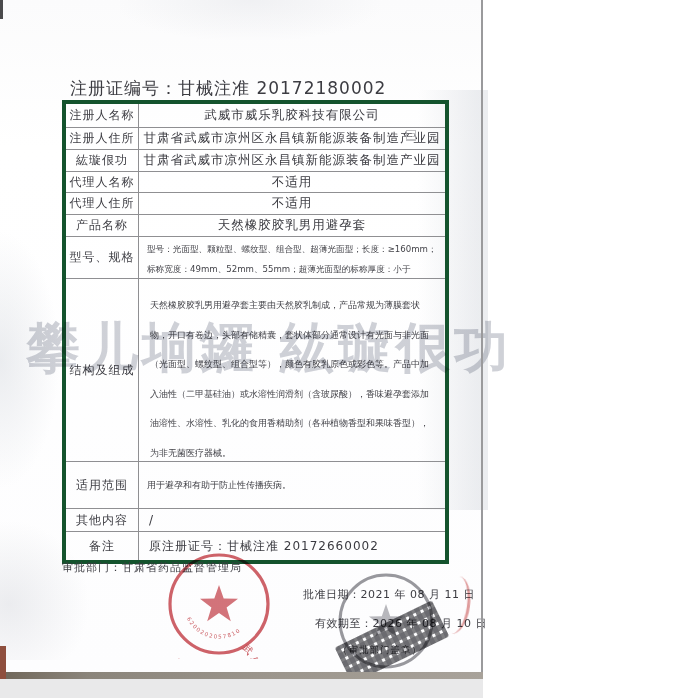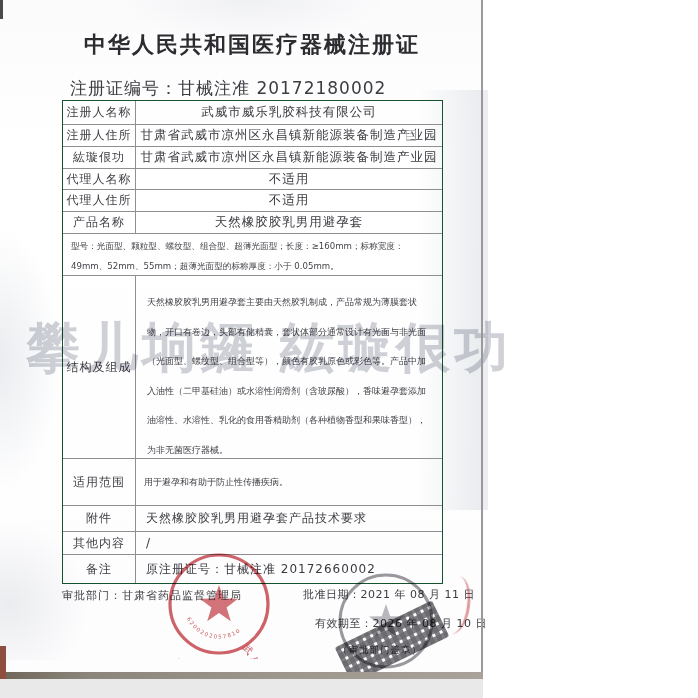--- a/index.html
+++ b/index.html
@@ -19,40 +19,40 @@
       background:radial-gradient(ellipse at 50% 0%,rgba(214,216,222,.3),rgba(214,216,222,0) 75%);}
 
   
   #title{position:absolute;left:0;top:30px;width:504px;text-align:center;
          font-size:22px;font-weight:bold;letter-spacing:2px;color:#2b2b30;z-index:2;}
   #regline{position:absolute;left:70px;top:77px;font-size:17px;letter-spacing:1px;
            color:#3c3c42;z-index:2;}
 
   
   #cert-table{position:absolute;left:62px;top:100px;width:379px;
-              border:1px solid #14532d;z-index:2;color:#3a3a40;}
+              border:4px solid #14532d;z-index:2;color:#3a3a40;}
   .trow{display:flex;border-bottom:1px solid #8f8f92;box-sizing:border-box;}
   .trow:last-child{border-bottom:none;}
   .lbl{width:72px;flex:none;border-right:1px solid #8f8f92;display:flex;
        align-items:center;justify-content:center;font-size:12px;letter-spacing:1px;
        color:#3f3f45;text-align:center;}
   .val{flex:1;min-width:0;}
   .vc{display:flex;align-items:center;justify-content:center;
       font-size:12.5px;letter-spacing:1px;}
   .r1{height:24px}.r2{height:22px}.r3{height:22px}.r4{height:21px}
   .r5{height:22px}.r6{height:22px}.r7{height:42px}.r8{height:183px}
   .r9{height:47px}.r10{height:26px}.r11{height:23px}.r12{height:28px}
   .v7{font-size:8.6px;line-height:20px;padding:2px 6px 0 8px;overflow:hidden;color:#434349;}
   .v8{font-size:9px;line-height:29.5px;padding:12px 10px 0 11px;overflow:hidden;color:#434349;}
   .v9{font-size:9px;display:flex;align-items:center;padding-left:8px;color:#434349;}
   .vl{display:flex;align-items:center;padding-left:10px;font-size:12px;letter-spacing:1px;}
 
   
   .foot{position:absolute;font-size:11px;letter-spacing:1px;color:#3c3c42;z-index:2;white-space:nowrap;}
-  #dept{left:62px;top:588px;}
+  #dept{left:62px;top:560px;}
   #adate{left:303px;top:587px;letter-spacing:.5px;}
   #vdate{left:315px;top:616px;letter-spacing:.5px;}
   #sealnote{left:338px;top:644px;font-size:9.5px;color:#4a4a50;}
 
   
   #watermark{position:absolute;left:26px;top:296px;z-index:6;white-space:nowrap;
              font-size:54px;font-weight:600;letter-spacing:4px;
              color:rgba(148,154,166,.45);mix-blend-mode:multiply;pointer-events:none;margin-top:16px;}
   #watermark .wgap{display:inline-block;width:22px;}
 
@@ -84,21 +84,20 @@
 </head>
 <body>
 
 <div id="canvas">
   <div id="page"></div>
   <div class="blotch" id="b1"></div>
   <div class="blotch" id="b2"></div>
   <div class="blotch" id="b3"></div>
   <div class="blotch" id="b4"></div>
 
-  <div id="title">中华人民共和国医疗器械注册证</div>
   <div id="regline"><span>注册证编号：</span><span>甘械注准 20172180002</span></div>
 
   <div id="cert-table">
     <div class="trow r1">
       <div class="lbl">注册人名称</div>
       <div class="val vc">武威市威乐乳胶科技有限公司</div>
     </div>
     <div class="trow r2">
       <div class="lbl">注册人住所</div>
       <div class="val vc">甘肃省武威市凉州区永昌镇新能源装备制造产业园</div>
@@ -113,33 +112,30 @@
     </div>
     <div class="trow r5">
       <div class="lbl">代理人住所</div>
       <div class="val vc">不适用</div>
     </div>
     <div class="trow r6">
       <div class="lbl">产品名称</div>
       <div class="val vc">天然橡胶胶乳男用避孕套</div>
     </div>
     <div class="trow r7">
+      <div class="lbl">型号、规格</div>
       <div class="val v7">型号：光面型、颗粒型、螺纹型、组合型、超薄光面型；长度：≥160mm；标称宽度：49mm、52mm、55mm；超薄光面型的标称厚度：小于 0.05mm。</div>
     </div>
     <div class="trow r8">
       <div class="lbl">结构及组成</div>
       <div class="val v8">天然橡胶胶乳男用避孕套主要由天然胶乳制成，产品常规为薄膜套状物，开口有卷边，头部有储精囊，套状体部分通常设计有光面与非光面（光面型、螺纹型、组合型等），颜色有胶乳原色或彩色等。产品中加入油性（二甲基硅油）或水溶性润滑剂（含玻尿酸），香味避孕套添加油溶性、水溶性、乳化的食用香精助剂（各种植物香型和果味香型），为非无菌医疗器械。</div>
     </div>
     <div class="trow r9">
       <div class="lbl">适用范围</div>
       <div class="val v9">用于避孕和有助于防止性传播疾病。</div>
-    </div>
-    <div class="trow r10">
-      <div class="lbl">附件</div>
-      <div class="val vl">天然橡胶胶乳男用避孕套产品技术要求</div>
     </div>
     <div class="trow r11">
       <div class="lbl">其他内容</div>
       <div class="val vl">/</div>
     </div>
     <div class="trow r12">
       <div class="lbl">备注</div>
       <div class="val vl">原注册证号：甘械注准 20172660002</div>
     </div>
   </div>

